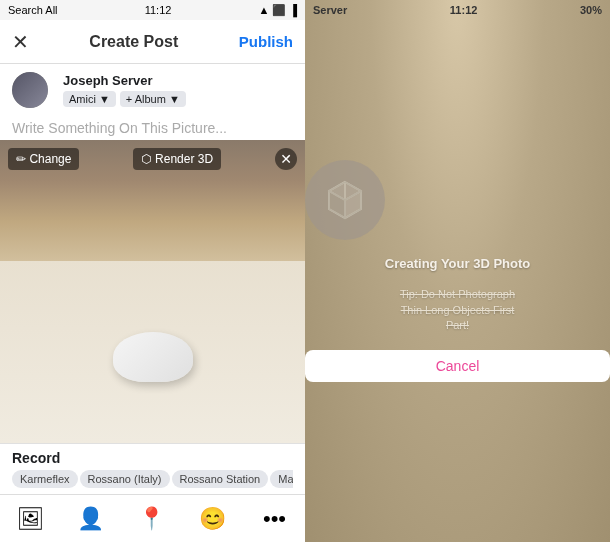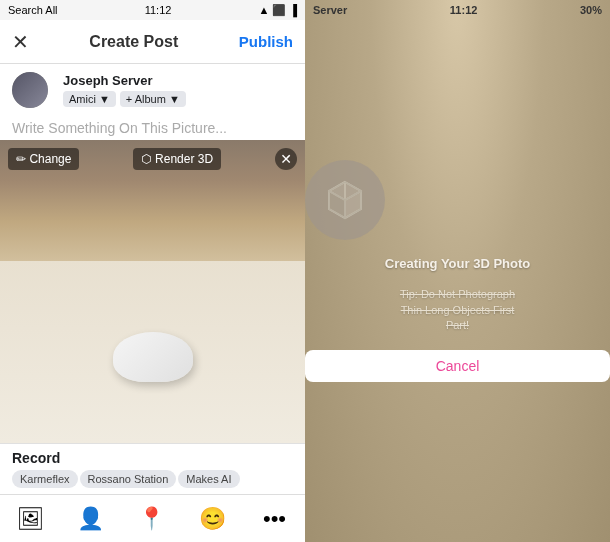--- a/index.html
+++ b/index.html
@@ -381,20 +381,21 @@
       <button class="change-btn">✏ Change</button>
       <button class="render-btn">⬡ Render 3D</button>
       <button class="close-overlay">✕</button>
     </div>
   </div>
 
   <div class="record-section">
     <div class="record-label">Record</div>
     <div class="tags-row">
       <button class="location-tag">Karmeflex</button>
+      <button class="location-tag">Rossano (Italy)</button>
       <button class="location-tag">Rossano Station</button>
       <button class="location-tag">Makes AI</button>
     </div>
   </div>
 
   <div class="bottom-nav">
     <span class="nav-icon">🖼</span>
     <span class="nav-icon">👤</span>
     <span class="nav-icon">📍</span>
     <span class="nav-icon">😊</span>

